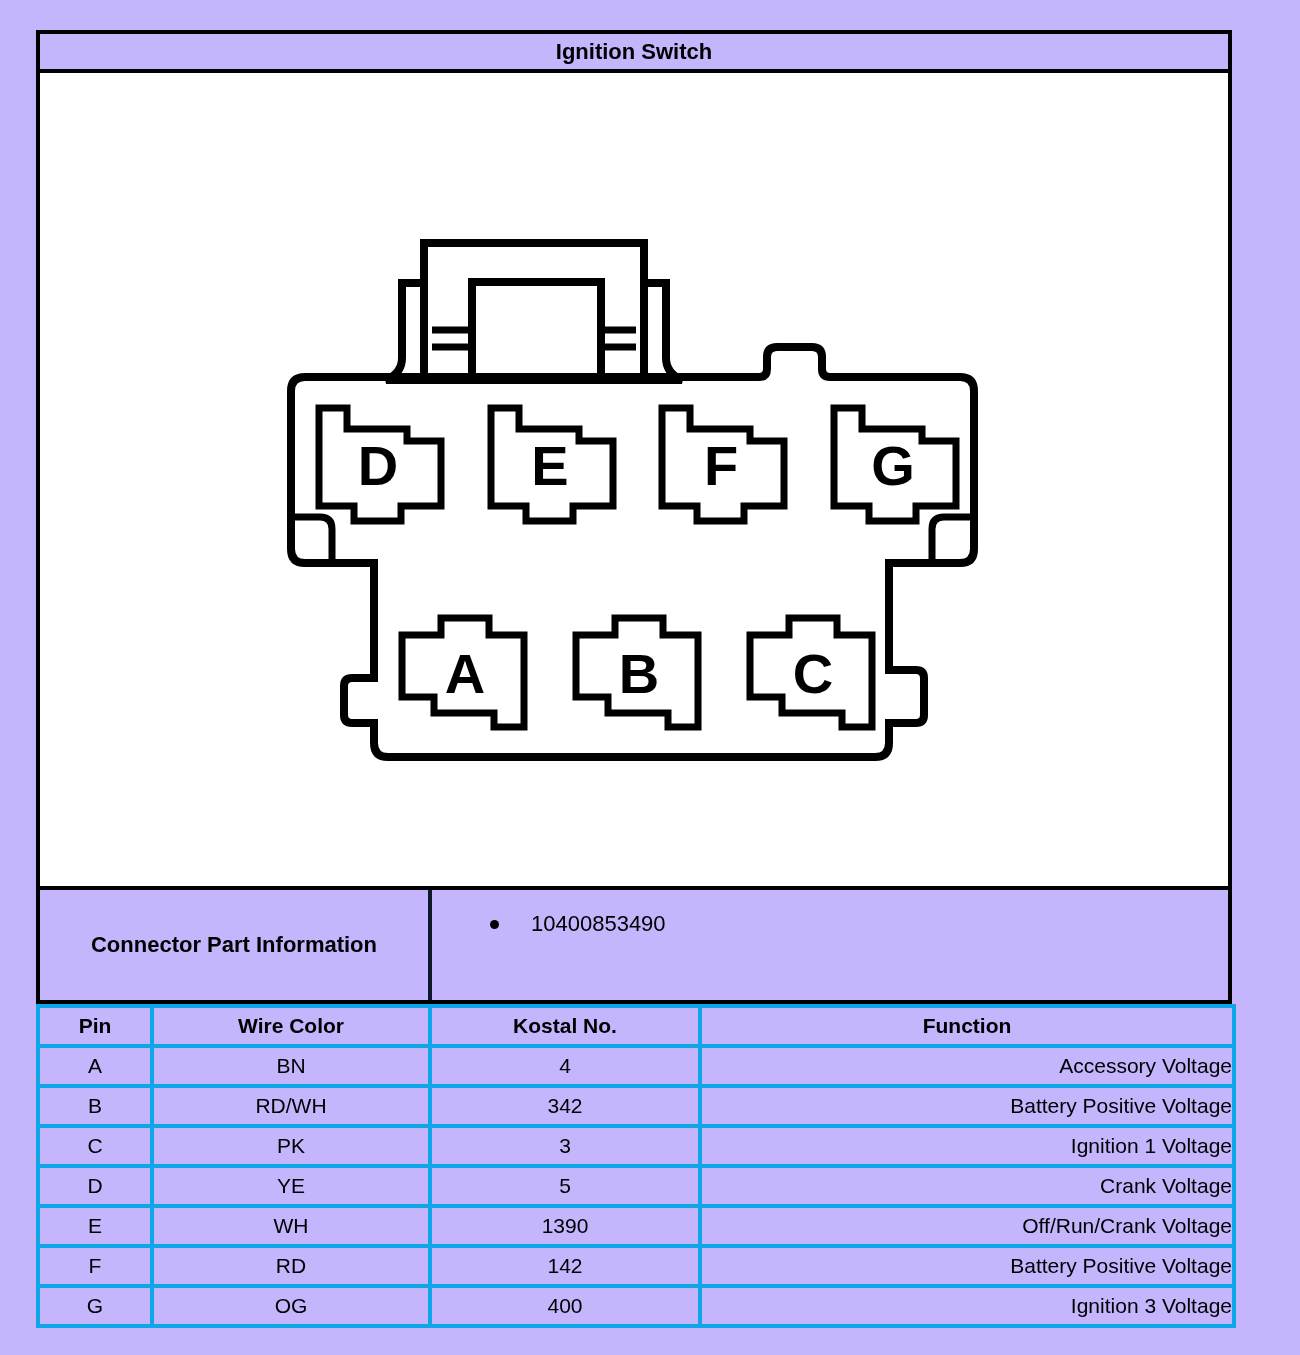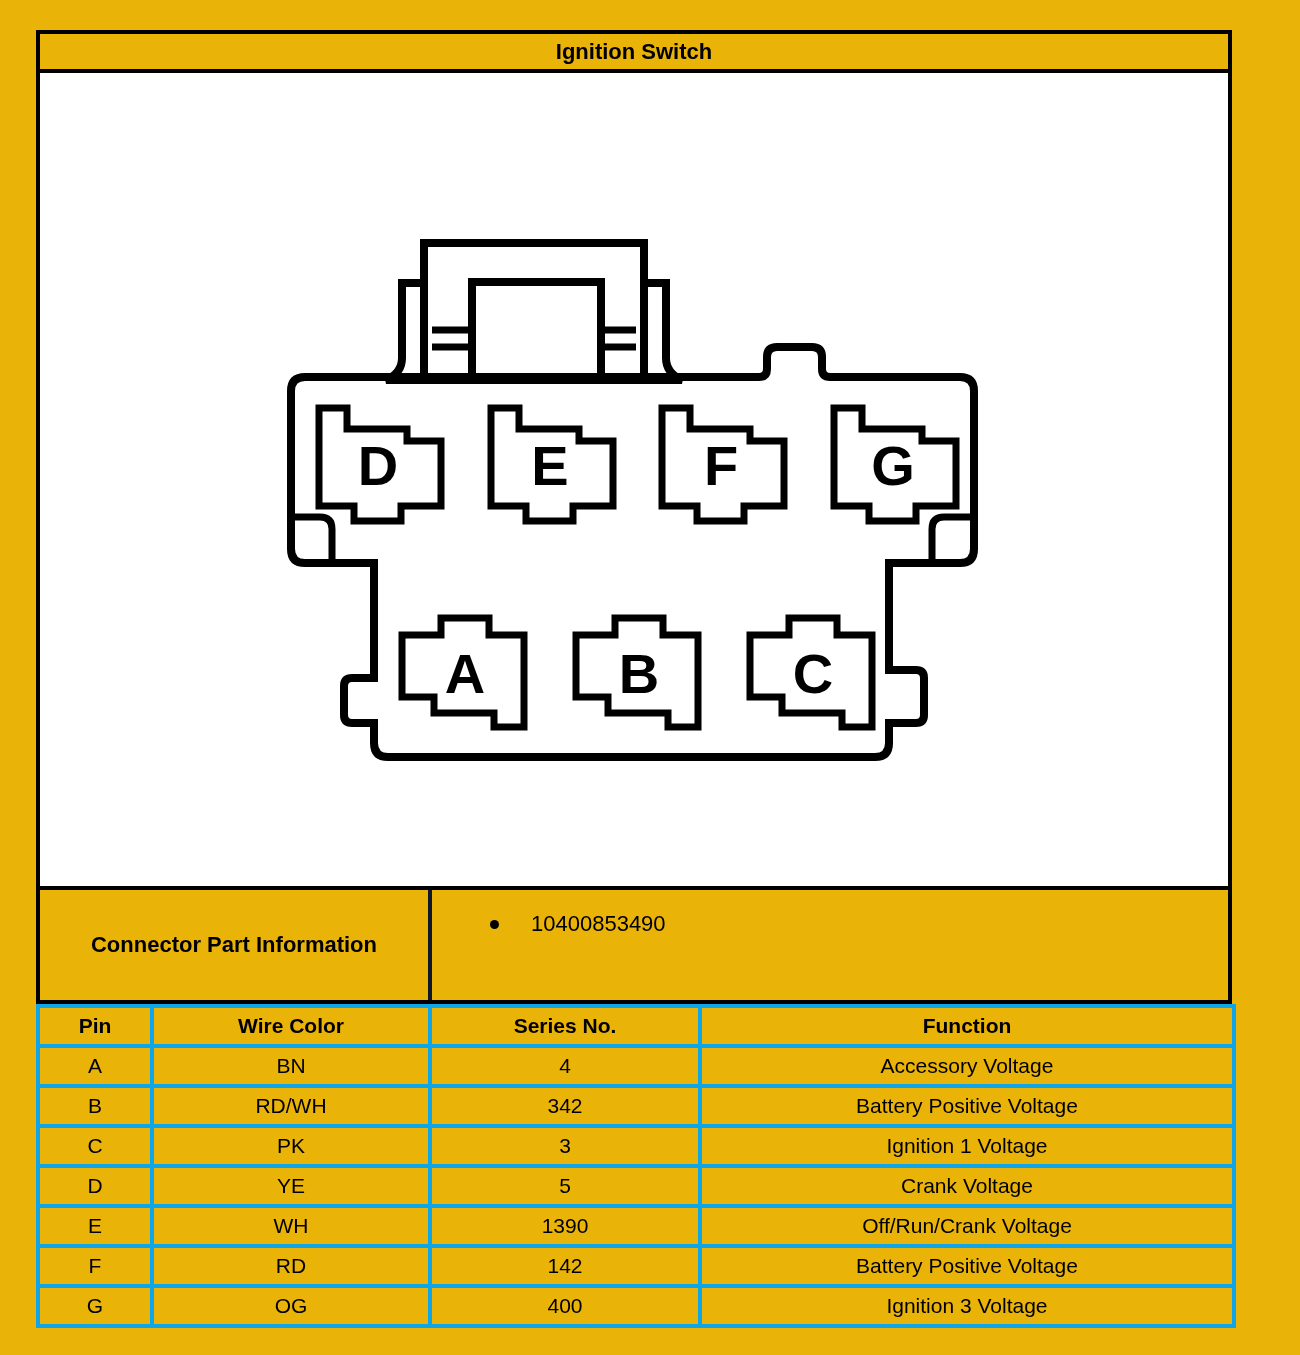--- a/index.html
+++ b/index.html
@@ -1,18 +1,18 @@
 <!DOCTYPE html>
 <html><head>
 <meta charset="utf-8">
 <style>
   * { margin:0; padding:0; box-sizing:border-box; }
   html,body { background:#ffffff; }
   .page {
-    position:relative; width:1300px; height:1355px; background:#eab308;
+    position:relative; width:1300px; height:1355px; background:#c4b5fd;
     font-family:"Liberation Sans", sans-serif; color:#000;
   }
   .doc {
     position:absolute; left:36px; top:30px; width:1196px;
   }
   .title-bar {
     border:4px solid #000; height:43px;
     display:flex; align-items:center; justify-content:center;
     font-weight:bold; font-size:22px;
   }
@@ -38,21 +38,21 @@
   table.pin-table {
     width:1196px; border-collapse:collapse; table-layout:fixed;
     font-size:21px;
   }
   table.pin-table th, table.pin-table td {
     border:4px solid #0ea5e9; height:40px; padding:0;
     white-space:nowrap; overflow:hidden;
   }
   table.pin-table th { font-weight:bold; text-align:center; }
   td.ctr { text-align:center; }
-  td.fn  { text-align:center; padding-left:5px;margin-top:40px; }
+  td.fn  { text-align:right; padding-left:5px;margin-top:40px; }
   
   .ln   { fill:none; stroke:#000; stroke-width:8; }
   .ln7  { fill:none; stroke:#000; stroke-width:7; }
   .blk-fill { fill:#fff; stroke:#000; stroke-width:8; }
   .pin-shape { fill:#fff; stroke:#000; stroke-width:7; stroke-linejoin:miter; }
   .pin-letter {
     font-family:"Liberation Sans", sans-serif; font-weight:bold; font-size:56px;
     text-anchor:middle; fill:#000;
   }
 </style>
@@ -136,21 +136,21 @@
       <colgroup>
         <col style="width:114px">
           <col style="width:278px">
           <col style="width:270px">
           <col style="width:534px">
       </colgroup>
       <thead>
         <tr>
           <th>Pin</th>
           <th>Wire Color</th>
-          <th>Series No.</th>
+          <th>Kostal No.</th>
           <th>Function</th>
         </tr>
       </thead>
       <tbody>
           <tr>
             <td class="ctr">A</td>
             <td class="ctr">BN</td>
             <td class="ctr">4</td>
             <td class="fn">Accessory Voltage</td>
           </tr>

